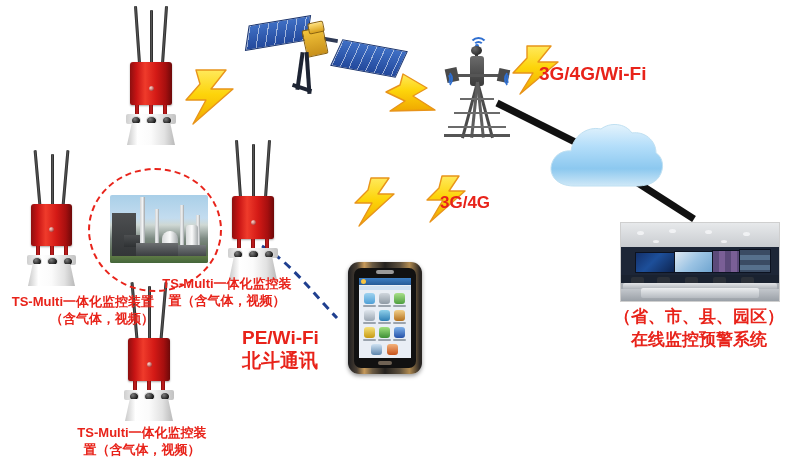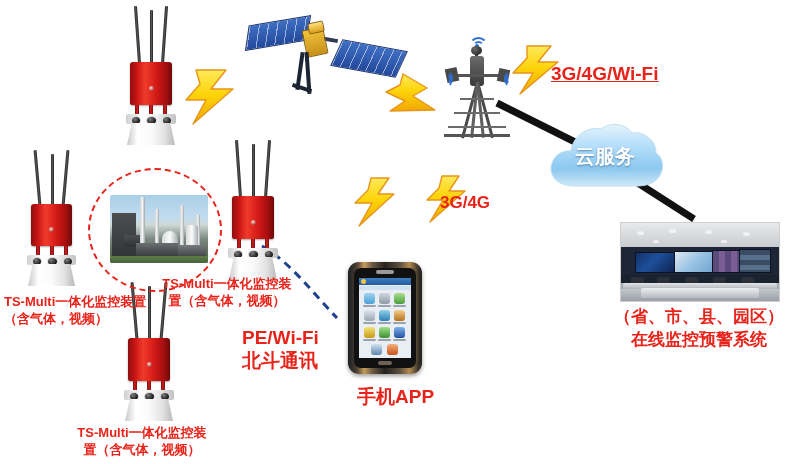--- a/index.html
+++ b/index.html
@@ -303,21 +303,20 @@
         <linearGradient id="cg" x1="0" y1="0" x2="0" y2="1">
           <stop offset="0%" stop-color="#e4f3fc"></stop>
           <stop offset="35%" stop-color="#b4defa"></stop>
           <stop offset="72%" stop-color="#8cc8ef"></stop>
           <stop offset="100%" stop-color="#cfe8f7"></stop>
         </linearGradient>
       </defs>
       <path d="M30,70 C12,70 4,58 8,47 C11,38 20,34 27,35 C29,20 43,10 57,13 C66,6 81,7 88,17
                C100,15 112,24 112,37 C119,41 121,52 115,61 C110,68 101,70 92,70 Z" fill="url(#cg)" stroke="#bfe0f2" stroke-width="1"></path>
     </svg>
-    <div class="cloud-txt" style="top:27px;">云服务</div>
   </div>
 
   <div class="tab-shell" style="left:348px;top:262px;width:74px;height:112px;">
     <div class="tab-inner" style="left:6px;top:6px;width:62px;height:100px;"></div>
     <div class="abs" style="left:28px;top:8px;width:18px;height:4px;background:#9a9a9a;border-radius:2px;"></div>
     <div class="tab-screen" style="left:11px;top:16px;width:52px;height:80px;">
       <div class="tab-topbar"></div>
       <div class="abs" style="left:2px;top:1px;width:5px;height:5px;border-radius:50%;background:#f6c342;"></div>
       <div class="abs" style="left:0;top:8px;width:52px;height:4px;background:#cfe0f2;"></div>
 
@@ -368,36 +367,35 @@
     <div class="cr-chair" style="left:36px;top:54px;width:13px;height:9px;"></div>
     <div class="cr-chair" style="left:64px;top:54px;width:13px;height:9px;"></div>
     <div class="cr-chair" style="left:92px;top:54px;width:13px;height:9px;"></div>
     <div class="cr-chair" style="left:120px;top:54px;width:13px;height:9px;"></div>
     <div class="cr-desk" style="left:2px;top:60px;width:154px;height:7px;"></div>
     <div class="abs" style="left:0;top:66px;width:158px;height:12px;background:linear-gradient(to bottom,#c3c7cc,#9aa0a7);"></div>
     <div class="cr-desk" style="left:20px;top:65px;width:118px;height:10px;background:linear-gradient(to bottom,#eceef0,#b6bbc1);"></div>
   </div>
 
 
-  <div class="lbl lbl-cn" style="left:4px;top:294px;width:150px;text-align:left;">TS-Multi一体化监控装置
+  <div class="lbl lbl-cn" style="left:4px;top:294px;width:150px;text-align:right;">TS-Multi一体化监控装置
 （含气体，视频）</div>
 
   <div class="lbl lbl-cn" style="left:160px;top:276px;width:134px;text-align:center;">TS-Multi一体化监控装
 置（含气体，视频）</div>
 
   <div class="lbl lbl-cn" style="left:72px;top:425px;width:140px;text-align:center;">TS-Multi一体化监控装
 置（含气体，视频）</div>
 
 
 
   <div class="lbl lbl-lg" style="left:440px;top:192px;">3G/4G</div>
 
-  <div class="lbl lbl-xl" style="left:551px;top:62px;text-decoration:underline;">3G/4G/Wi-Fi</div>
+  <div class="lbl lbl-xl" style="left:539px;top:62px;">3G/4G/Wi-Fi</div>
 
   <div class="lbl lbl-xl" style="left:242px;top:327px;line-height:1.2;">PE/Wi-Fi
 北斗通讯</div>
 
-  <div class="lbl lbl-xl" style="left:357px;top:385px;">手机APP</div>
 
   <div class="lbl lbl-lg lbl-ctr" style="left:600px;top:306px;width:198px;line-height:1.35;">（省、市、县、园区）
 在线监控预警系统</div>
 
 </div>
 
 </body></html>

